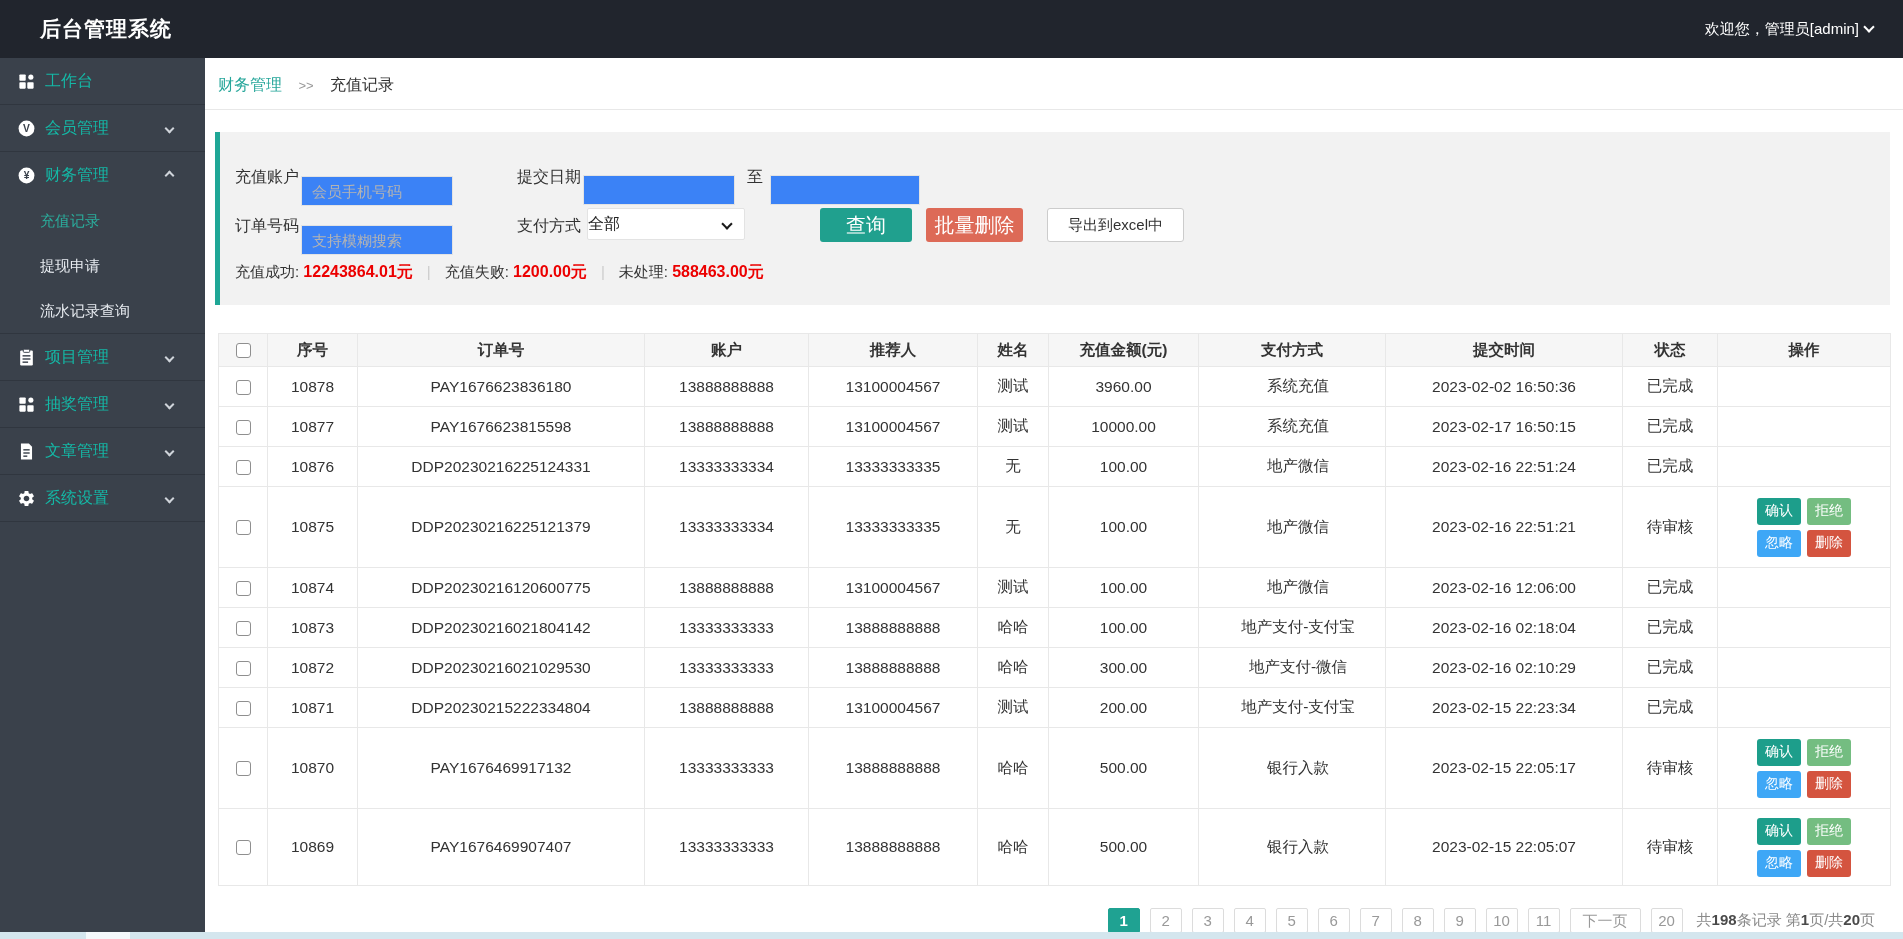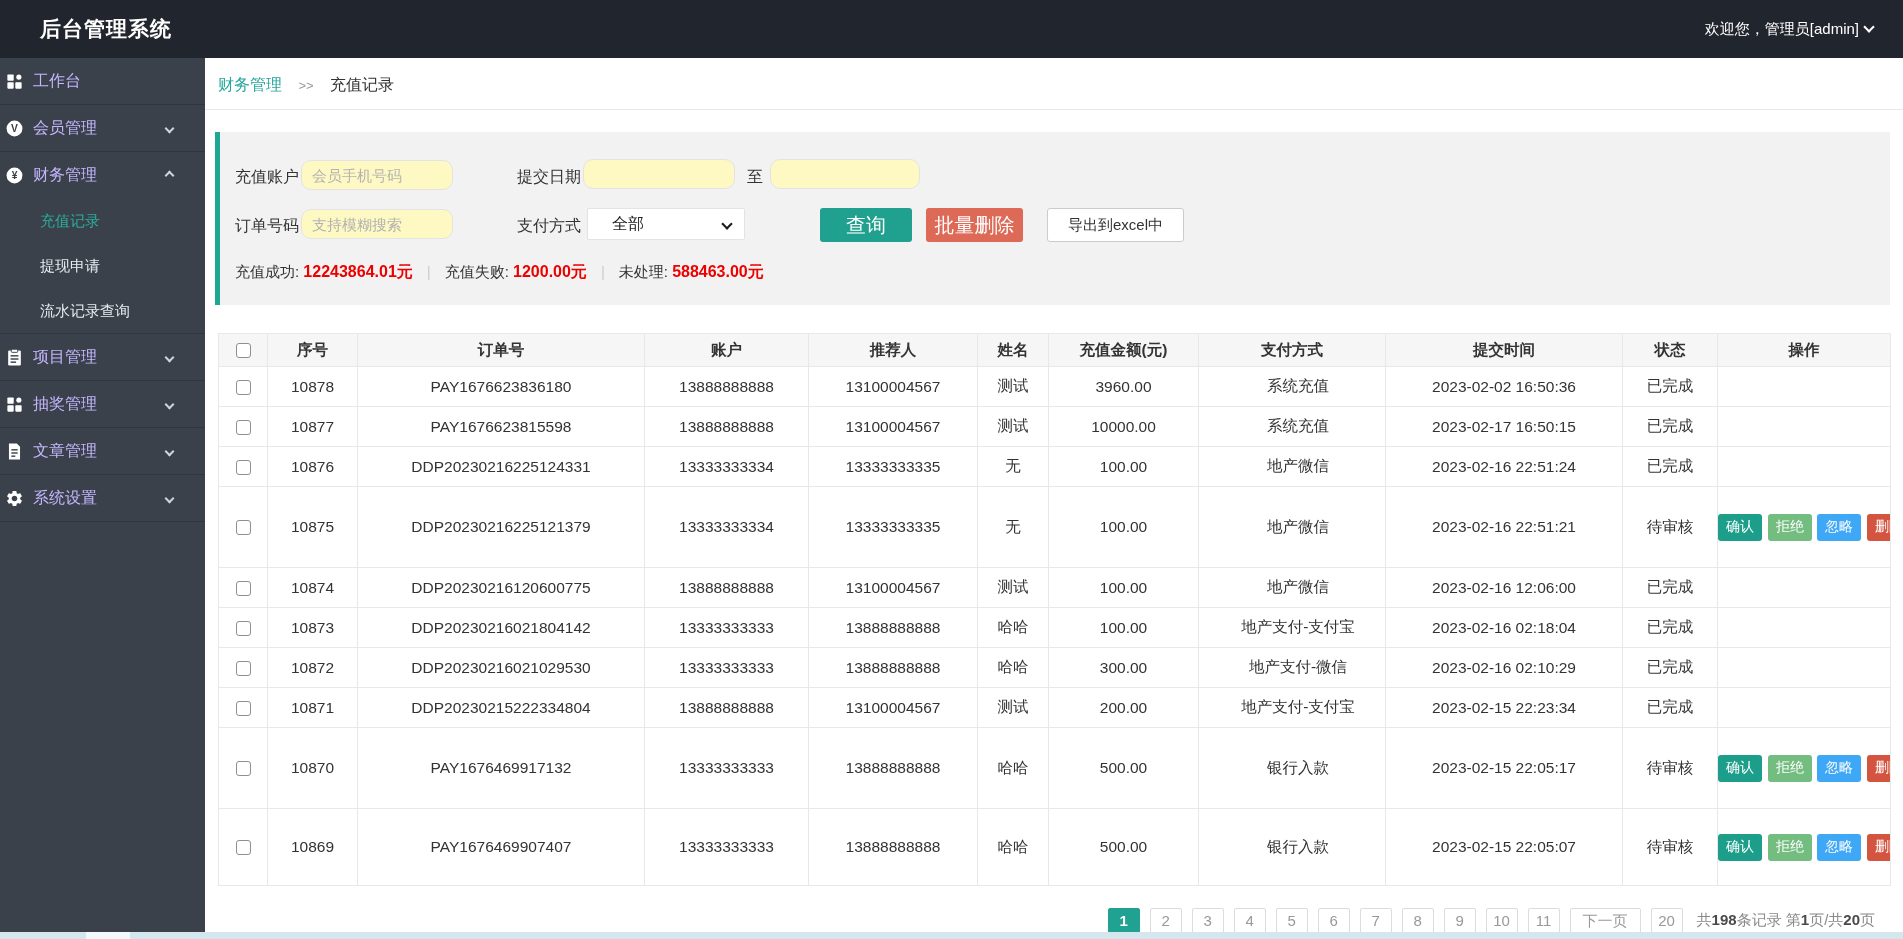--- a/index.html
+++ b/index.html
@@ -7,58 +7,58 @@
     font-family:"Liberation Sans","DejaVu Sans",sans-serif; }
   .topbar { position:absolute; left:0; top:0; width:1903px; height:58px; background:#21252d; }
   .topbar-title { position:absolute; left:40px; top:0; line-height:58px; color:#fff; font-size:21px; font-weight:bold; letter-spacing:1px; }
   .topbar-user { position:absolute; right:30px; top:0; line-height:58px; color:#fff; font-size:15px; cursor:pointer; }
   .chev { display:inline-block; width:8px; height:8px; border-right:2px solid #cfd4da; border-bottom:2px solid #cfd4da; transform:rotate(45deg); margin-left:8px; vertical-align:3px; }
   .chev.up { transform:rotate(-135deg); vertical-align:-2px; }
   .topbar-user .chev { border-color:#fff; margin-left:6px; }
 
   .sidebar { position:absolute; left:0; top:58px; width:205px; height:874px; background:#3a414b; }
   .side-block { border-bottom:1px solid #30363f; }
-  .side-item { position:relative; height:46px; display:flex; align-items:center; padding-left:5px; color:#c4b5fd; font-size:16px; cursor:pointer; }
+  .side-item { position:relative; height:46px; display:flex; align-items:center; padding-left:17px; color:#14b8a6; font-size:16px; cursor:pointer; }
   .side-item .icon { width:19px; height:19px; margin-right:9px; display:inline-flex; }
   .side-item .icon svg { width:19px; height:19px; }
   .side-item .chev { position:absolute; right:32px; width:7px; height:7px; }
   .sub-item { height:45px; line-height:45px; padding-left:40px; color:#e8ecf1; font-size:15px; cursor:pointer; }
   .sub-item.active { color:#2aae9d; }
 
   .main { position:absolute; left:205px; top:58px; width:1698px; height:874px; background:#fff; }
   .crumb-bar { position:absolute; left:0; top:0; width:1698px; height:52px; border-bottom:1px solid #e8e8e8; }
   .crumbs { position:absolute; left:13px; top:0; line-height:54px; font-size:16px; }
   .crumb-parent { color:#26a69a; cursor:pointer; }
   .crumb-sep { color:#999; font-size:13px; margin:0 12px; }
   .crumb-current { color:#333; }
 
   .panel { position:absolute; left:10px; top:74px; width:1675px; height:173px; background:#f2f2f2; }
   .panel::before { content:""; position:absolute; left:0; top:0; width:5px; height:173px; background:#1fa796; }
   .f-label { position:absolute; font-size:16px; color:#333; }
-  .f-input { position:absolute; height:30px; border:1px solid #e3e3e3; border-radius:10px; background:#fef9c3; font-size:15px; color:#333; padding:0 10px; outline:none; }
+  .f-input { position:absolute; height:30px; border:1px solid #e3e3e3; border-radius:0; background:#3b82f6; font-size:15px; color:#333; padding:0 10px; outline:none;margin-top:16px; }
   .f-input::placeholder { color:#b3b3b3; }
-  .f-select { position:absolute; height:32px; border:1px solid #e3e3e3; border-radius:2px; background:#fff; font-size:16px; color:#222; padding:0 24px; outline:none; }
+  .f-select { position:absolute; height:32px; border:1px solid #e3e3e3; border-radius:2px; background:#fff; font-size:16px; color:#222; padding:0 0; outline:none; }
   .sel-arrow { position:absolute; width:8px; height:8px; border-right:2.2px solid #1a1a1a; border-bottom:2.2px solid #1a1a1a; transform:rotate(45deg); pointer-events:none; }
   .btn { position:absolute; height:34px; border:none; border-radius:3px; font-size:20px; color:#fff; cursor:pointer; font-family:inherit; }
   .btn-search { left:605px; top:76px; width:92px; background:#20a08e; }
   .btn-del { left:711px; top:76px; width:97px; background:#dd6a57; }
   .btn-export { left:832px; top:76px; width:137px; background:#fff; border:1px solid #ccc; color:#333; font-size:15px; }
   .stats { position:absolute; left:20px; top:130px; font-size:15px; color:#333; }
   .stat-val { color:#ec0000; font-weight:bold; font-size:16px; }
   .stat-sep { color:#ccc; margin:0 14px; }
 
   table.grid { position:absolute; left:13px; top:275px; width:1672px; border-collapse:collapse; table-layout:fixed; }
   .grid th, .grid td { border:1px solid #e8e8e8; text-align:center; font-size:15.5px; color:#333; overflow:hidden; }
   .grid th { height:33px; background:#f6f6f6; font-weight:bold; }
   .grid td { height:40px; }
   .grid tr.tall td { height:81px; }
   .grid tr.last td { height:77px; }
   .grid td.left { text-align:center; padding-left:12px; }
   .cb { display:inline-block; width:15px; height:15px; border:1px solid #8f8f8f; border-radius:3px; background:#fff; vertical-align:middle; cursor:pointer; }
-  .acts { display:flex; flex-direction:row; gap:5px; align-items:center; }
+  .acts { display:flex; flex-direction:column; gap:5px; align-items:center; }
   .acts .r { display:flex; gap:6px; }
   .abtn { width:44px; height:27px; border:none; border-radius:3px; color:#fff; font-size:14px; cursor:pointer; font-family:inherit; }
   .a-confirm { background:#1d9e8b; }
   .a-reject { background:#74bd81; }
   .a-ignore { background:#3ea7f6; }
   .a-delete { background:#d4543f; }
 
   .pager { position:absolute; right:28px; top:850px; display:flex; align-items:center; }
   .pg { min-width:32px; height:25px; line-height:23px; padding:0 6px; margin-left:10px; border:1px solid #dcdcdc; border-radius:2px; background:#fff; color:#999; font-size:15px; text-align:center; cursor:pointer; }
   .pg.active { background:#1fa292; border-color:#1fa292; color:#fff; font-weight:bold; }

